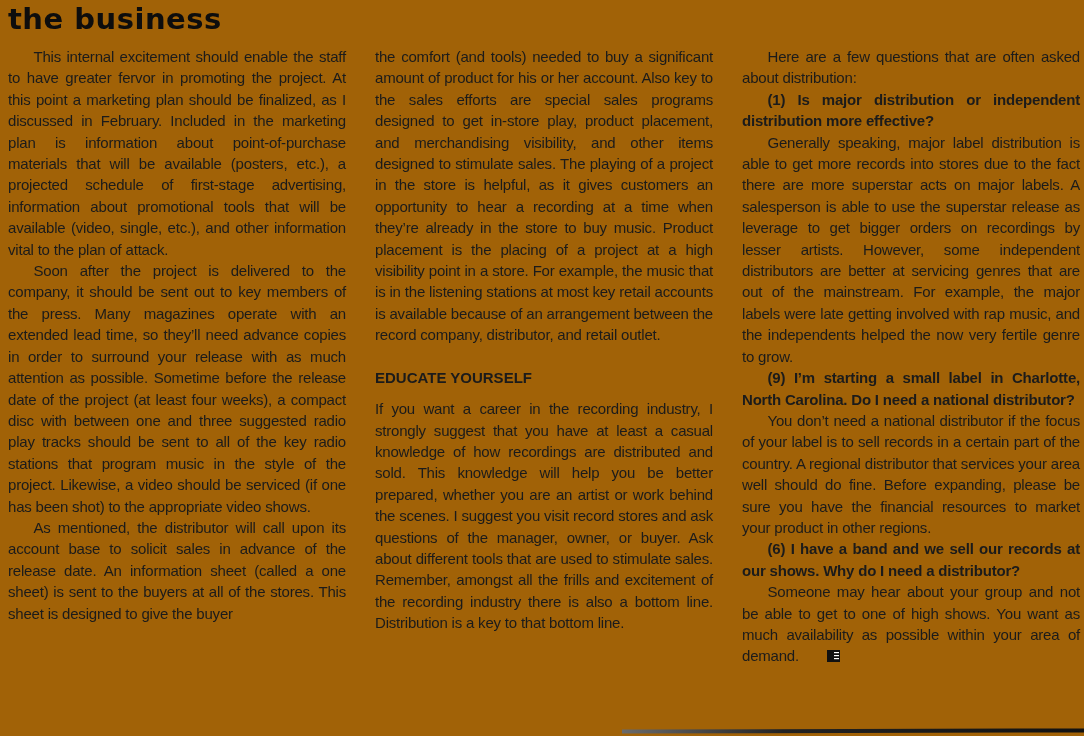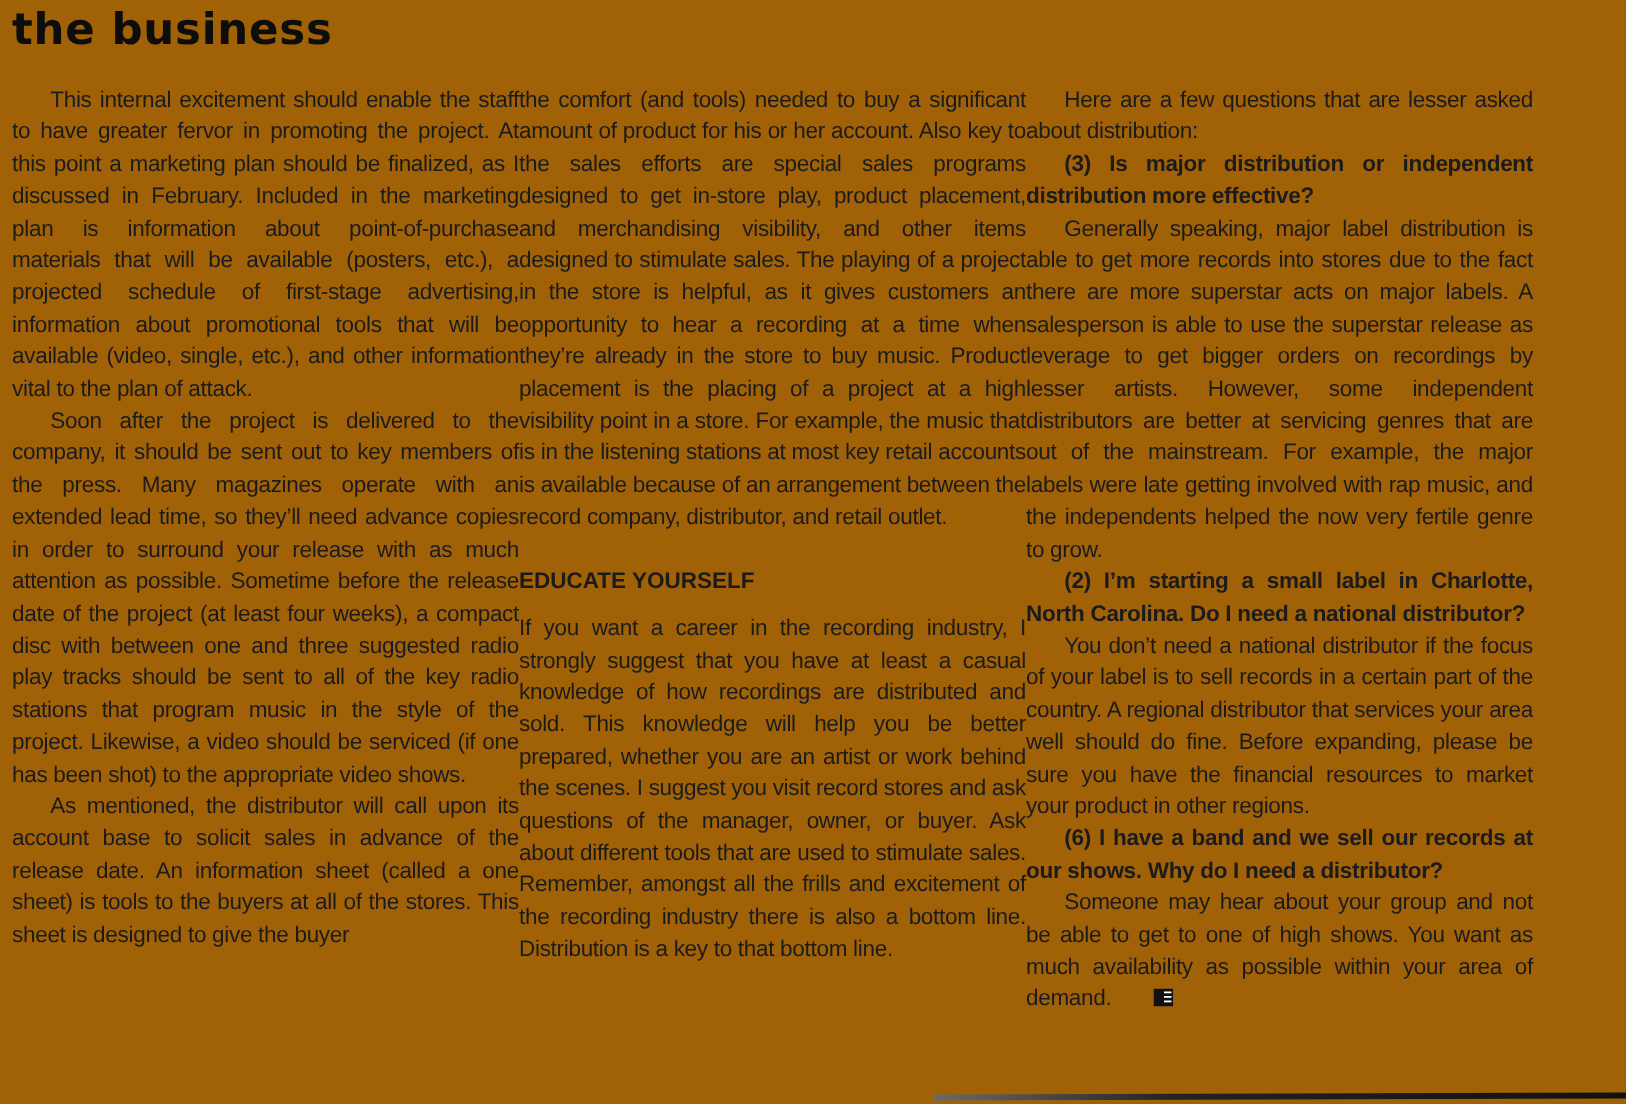--- a/index.html
+++ b/index.html
@@ -22,24 +22,25 @@
     left: 8px;
     margin: 0;
     font-family: "DejaVu Sans", sans-serif;
     font-size: 29px;
     font-weight: 800;
     letter-spacing: 0.5px;
     color: #0d0d0d;
   }
   .columns {
     position: absolute;
-    top: 56px;
+    top: 46px;
     left: 8px;
     right: 6px;
     display: flex;
+    gap: 29px;
   }
   .col {
     width: 338px;
     flex: 0 0 338px;
     font-size: 15px;
     line-height: 21.4px;
     text-align: justify;
     letter-spacing: -0.2px;
   }
   .para {
@@ -79,34 +80,34 @@
 
 <div class="page">
 
   <h1 class="title">the business</h1>
 
   <div class="columns">
 
     <div class="col">
       <p class="para indent">This internal excitement should enable the staff to have greater fervor in promoting the project. At this point a marketing plan should be finalized, as I discussed in February. Included in the marketing plan is information about point-of-purchase materials that will be available (posters, etc.), a projected schedule of first-stage advertising, information about promotional tools that will be available (video, single, etc.), and other information vital to the plan of attack.</p>
       <p class="para indent">Soon after the project is delivered to the company, it should be sent out to key members of the press. Many magazines operate with an extended lead time, so they’ll need advance copies in order to surround your release with as much attention as possible. Sometime before the release date of the project (at least four weeks), a compact disc with between one and three suggested radio play tracks should be sent to all of the key radio stations that program music in the style of the project. Likewise, a video should be serviced (if one has been shot) to the appropriate video shows.</p>
-      <p class="para indent">As mentioned, the distributor will call upon its account base to solicit sales in advance of the release date. An information sheet (called a one sheet) is tools to the buyers at all of the stores. This sheet is designed to give the buyer</p>
+      <p class="para indent">As mentioned, the distributor will call upon its account base to solicit sales in advance of the release date. An information sheet (called a one sheet) is sent to the buyers at all of the stores. This sheet is designed to give the buyer</p>
     </div>
 
     <div class="col">
       <p class="para">the comfort (and tools) needed to buy a significant amount of product for his or her account. Also key to the sales efforts are special sales programs designed to get in-store play, product placement, and merchandising visibility, and other items designed to stimulate sales. The playing of a project in the store is helpful, as it gives customers an opportunity to hear a recording at a time when they’re already in the store to buy music. Product placement is the placing of a project at a high visibility point in a store. For example, the music that is in the listening stations at most key retail accounts is available because of an arrangement between the record company, distributor, and retail outlet.</p>
       <p class="para subhead">EDUCATE YOURSELF</p>
       <p class="para">If you want a career in the recording industry, I strongly suggest that you have at least a casual knowledge of how recordings are distributed and sold. This knowledge will help you be better prepared, whether you are an artist or work behind the scenes. I suggest you visit record stores and ask questions of the manager, owner, or buyer. Ask about different tools that are used to stimulate sales. Remember, amongst all the frills and excitement of the recording industry there is also a bottom line. Distribution is a key to that bottom line.</p>
     </div>
 
     <div class="col">
-      <p class="para indent">Here are a few questions that are lesser asked about distribution:</p>
-      <p class="para indent question">(3) Is major distribution or independent distribution more effective?</p>
+      <p class="para indent">Here are a few questions that are often asked about distribution:</p>
+      <p class="para indent question">(1) Is major distribution or independent distribution more effective?</p>
       <p class="para indent">Generally speaking, major label distribution is able to get more records into stores due to the fact there are more superstar acts on major labels. A salesperson is able to use the superstar release as leverage to get bigger orders on recordings by lesser artists. However, some independent distributors are better at servicing genres that are out of the mainstream. For example, the major labels were late getting involved with rap music, and the independents helped the now very fertile genre to grow.</p>
-      <p class="para indent question">(2) I’m starting a small label in Charlotte, North Carolina. Do I need a national distributor?</p>
+      <p class="para indent question">(9) I’m starting a small label in Charlotte, North Carolina. Do I need a national distributor?</p>
       <p class="para indent">You don’t need a national distributor if the focus of your label is to sell records in a certain part of the country. A regional distributor that services your area well should do fine. Before expanding, please be sure you have the financial resources to market your product in other regions.</p>
       <p class="para indent question">(6) I have a band and we sell our records at our shows. Why do I need a distributor?</p>
       <p class="para indent"><span>Someone may hear about your group and not be able to get to one of high shows. You want as much availability as possible within your area of demand.</span><span class="endmark"><svg width="13" height="12" viewBox="0 0 13 12" xmlns="http://www.w3.org/2000/svg">
               <rect x="0" y="0" width="13" height="12" fill="#111"></rect>
               <rect x="7" y="2" width="5" height="1.2" fill="#fff"></rect>
               <rect x="7" y="5" width="5" height="1.2" fill="#fff"></rect>
               <rect x="7" y="8" width="5" height="1.2" fill="#fff"></rect>
             </svg></span></p>
     </div>
 

